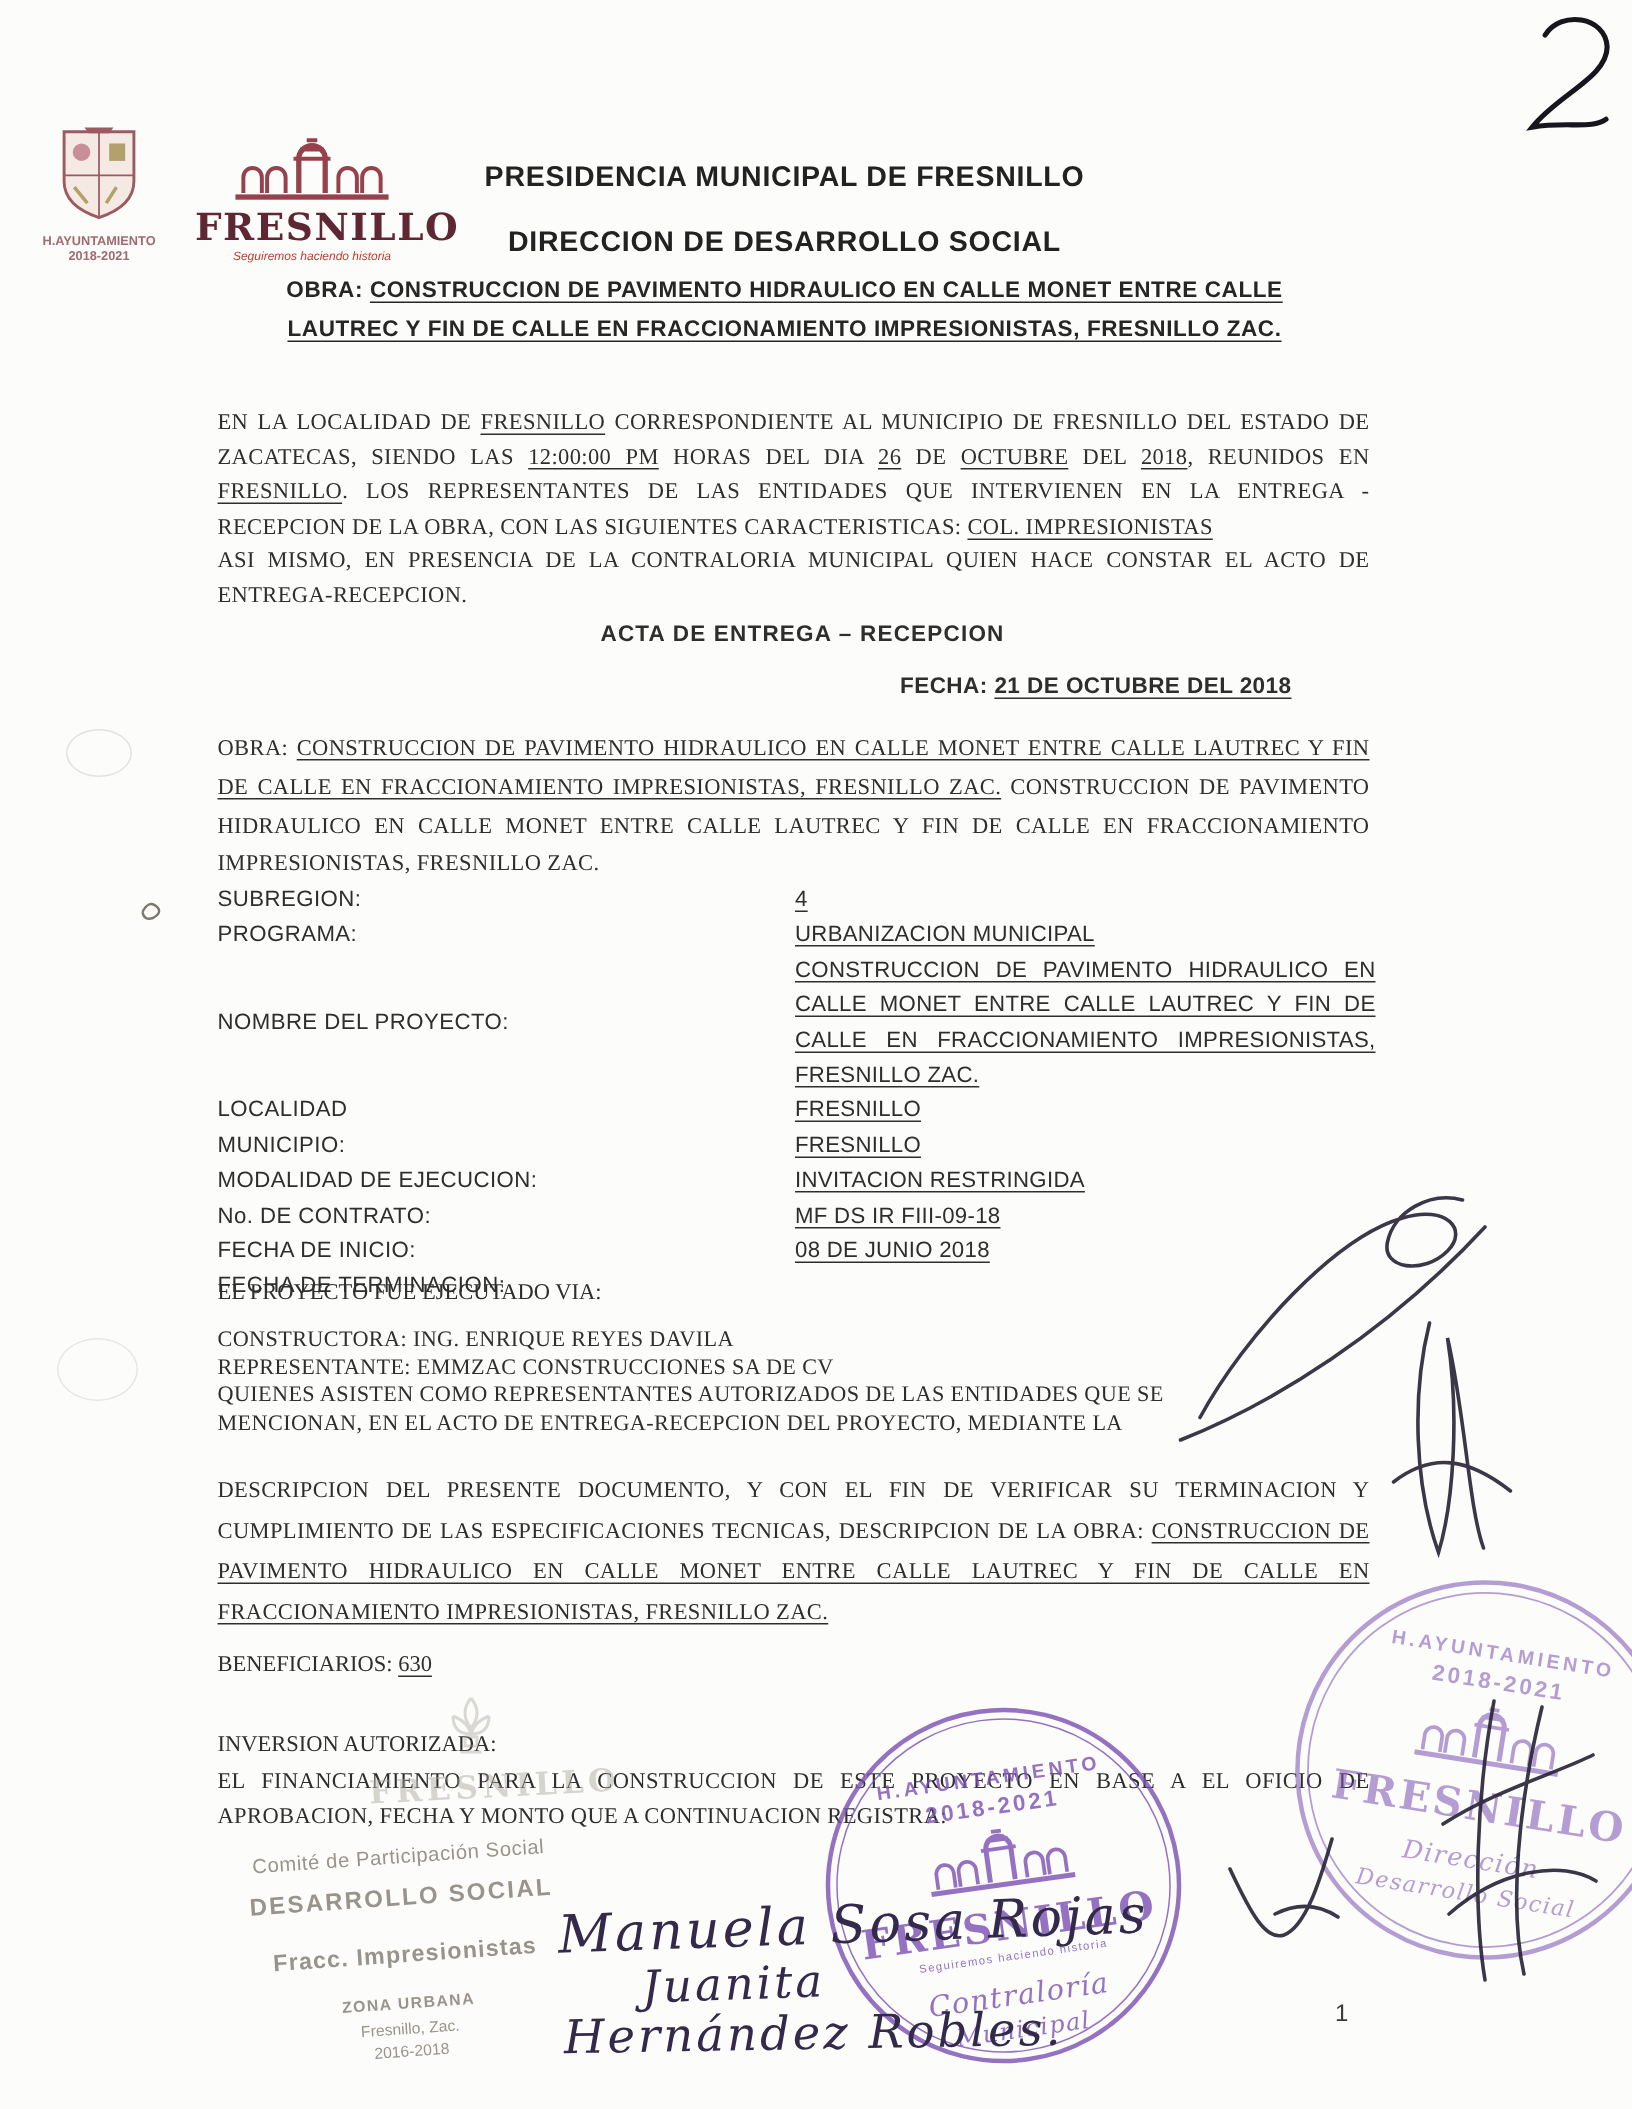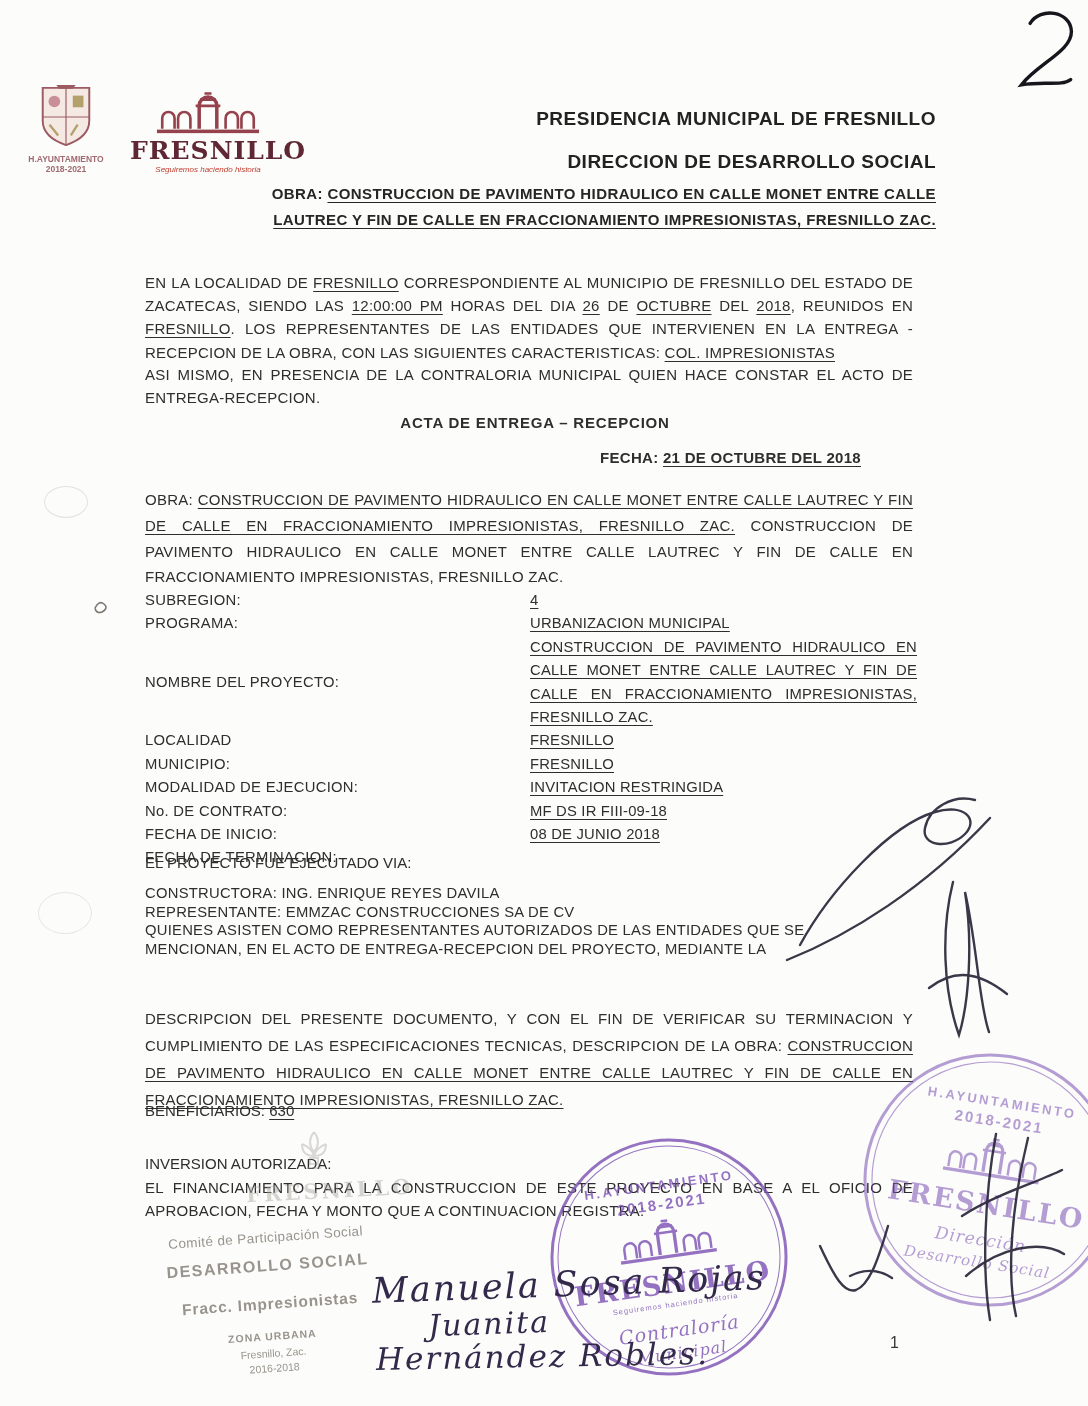--- a/index.html
+++ b/index.html
@@ -2,32 +2,32 @@
 <html><head>
 <meta charset="utf-8">
 <style>
   html,body{margin:0;padding:0;background:#e8e8e6;}
   .page{position:relative;width:1088px;height:1406px;margin:0 auto;background:#fcfcfa;overflow:hidden;
         font-family:"Liberation Sans",sans-serif;color:#2e2e2e;}
   .abs{position:absolute;}
   .u{text-decoration:underline;text-decoration-thickness:1px;text-underline-offset:3px;}
   .just{text-align:justify;letter-spacing:.25px;}
   
-  .hdr{left:158px;top:108px;width:778px;text-align:right;}
+  .hdr{left:134px;top:108px;width:778px;text-align:center;}
   .t1{font-size:19px;font-weight:bold;letter-spacing:.5px;color:#222;}
   .t2{font-size:19px;font-weight:bold;letter-spacing:.5px;color:#222;margin-top:21px;}
   .obraline{font-size:15px;font-weight:bold;letter-spacing:.4px;margin-top:12px;color:#262626;}
   
   .crest{left:28px;top:84px;width:76px;text-align:center;color:#9a5a62;}
   .crest-cap{font-size:8.5px;line-height:10px;color:#a06a70;font-weight:bold;margin-top:2px;}
   .logo{left:130px;top:90px;width:156px;text-align:center;color:#95424c;}
   .logo-name{font-family:"DejaVu Serif",serif;font-weight:bold;font-size:25px;letter-spacing:1px;color:#5f2733;margin-top:-2px;}
   .logo-tag{font-size:8px;color:#c23b2e;font-style:italic;margin-top:0px;}
   
-  .p{left:145px;width:768px;font-size:15px;line-height:23.2px;}
+  .p{left:145px;width:768px;font-size:15px;line-height:23.2px;font-family:Liberation Serif, serif;}
   .acta{left:150px;top:414px;width:770px;text-align:center;font-size:15px;font-weight:600;letter-spacing:.8px;}
   .fecha{top:449px;left:600px;width:312px;font-size:15px;font-weight:600;letter-spacing:.3px;}
   .fields{left:145px;top:589px;width:772px;font-size:14.8px;}
   .frow{display:grid;grid-template-columns:385px 1fr;align-items:center;}
   .flabel{line-height:23.4px;letter-spacing:.3px;}
   .fval{line-height:23.4px;letter-spacing:.2px;}
   .fval.long{text-align:justify;}
   .lineblock div{line-height:18.6px;letter-spacing:.25px;font-size:14.8px;}
   .footer-num{left:890px;top:1334px;font-size:16px;color:#3a3a3a;}
   
@@ -148,21 +148,21 @@
 
   <div class="abs p" style="top:851px">EL PROYECTO FUE EJECUTADO VIA:</div>
 
   <div class="abs p lineblock" style="top:884px">
     <div>CONSTRUCTORA: ING. ENRIQUE REYES DAVILA</div>
     <div>REPRESENTANTE: EMMZAC CONSTRUCCIONES SA DE CV</div>
     <div> QUIENES ASISTEN COMO REPRESENTANTES AUTORIZADOS DE LAS ENTIDADES QUE SE</div>
     <div>MENCIONAN, EN EL ACTO DE ENTREGA-RECEPCION DEL PROYECTO, MEDIANTE LA</div>
   </div>
 
-  <div class="abs p just" style="top:1005px;line-height:27px"><span>DESCRIPCION DEL PRESENTE DOCUMENTO, Y CON EL FIN DE VERIFICAR SU TERMINACION Y CUMPLIMIENTO DE LAS ESPECIFICACIONES TECNICAS, DESCRIPCION DE LA OBRA: </span><span class="u">CONSTRUCCION DE PAVIMENTO HIDRAULICO  EN CALLE MONET ENTRE CALLE LAUTREC Y FIN DE CALLE EN FRACCIONAMIENTO IMPRESIONISTAS, FRESNILLO ZAC.</span></div>
+  <div class="abs p just" style="top:981px;line-height:27px"><span>DESCRIPCION DEL PRESENTE DOCUMENTO, Y CON EL FIN DE VERIFICAR SU TERMINACION Y CUMPLIMIENTO DE LAS ESPECIFICACIONES TECNICAS, DESCRIPCION DE LA OBRA: </span><span class="u">CONSTRUCCION DE PAVIMENTO HIDRAULICO  EN CALLE MONET ENTRE CALLE LAUTREC Y FIN DE CALLE EN FRACCIONAMIENTO IMPRESIONISTAS, FRESNILLO ZAC.</span></div>
 
   <div class="abs p" style="top:1099px"><span>BENEFICIARIOS: </span><span class="u">630</span></div>
 
   <div class="abs p" style="top:1152px">INVERSION AUTORIZADA:</div>
   <div class="abs p just" style="top:1177px;line-height:22.6px">EL FINANCIAMIENTO PARA LA CONSTRUCCION DE ESTE PROYECTO EN BASE A EL OFICIO DE APROBACION, FECHA Y MONTO QUE A CONTINUACION REGISTRA:</div>
 
   <div class="abs footer-num">1</div>
 
   <div class="abs artifact" style="left:44px;top:486px;width:42px;height:30px;border:1px solid rgba(70,70,70,.14)"></div>
   <div class="abs artifact" style="left:38px;top:892px;width:52px;height:40px;border:1px solid rgba(70,70,70,.12)"></div>

